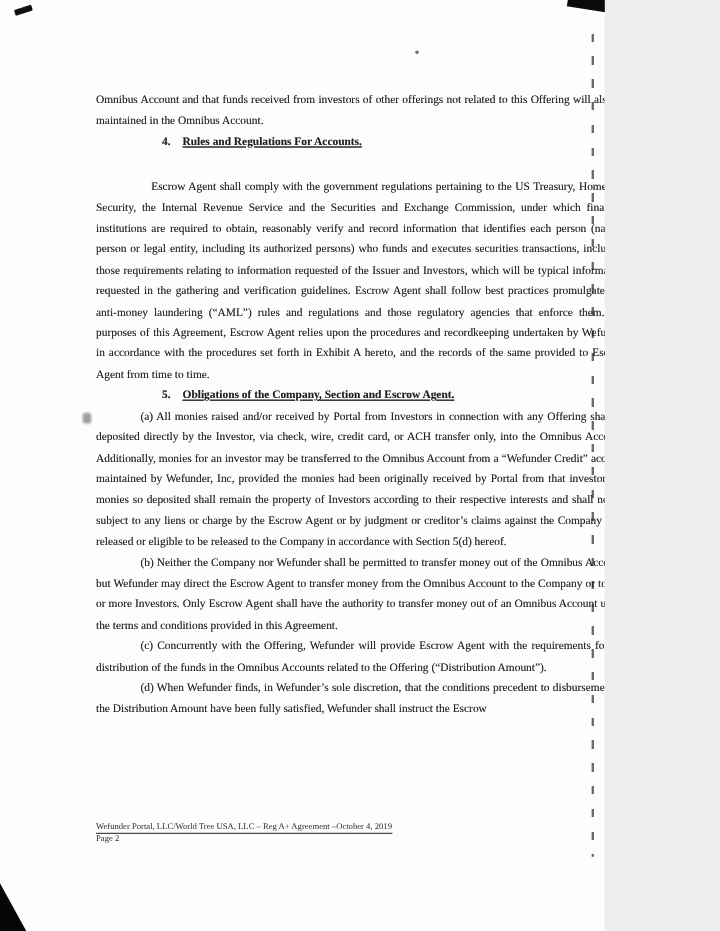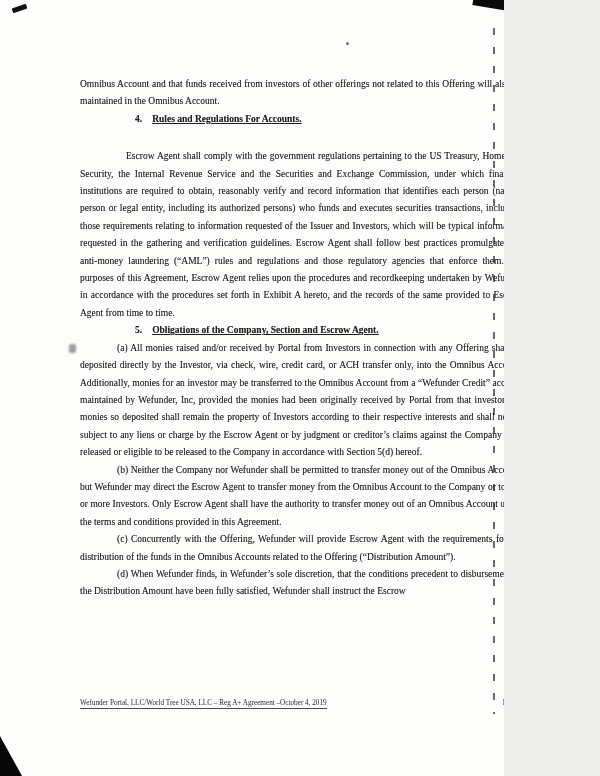--- a/index.html
+++ b/index.html
@@ -39,27 +39,28 @@
   .heading {
     margin: 0 0 0 55px;
     font-weight: bold;
   }
   .h-num { margin-right: 10px; }
   .h-title { text-decoration: underline; }
   
   .footer {
     position: absolute;
     left: 80px;
-    top: 699px;
+    top: 685px;
     width: 442px;
     display: flex;
     justify-content: space-between;
     align-items: flex-start;
     font-size: 7.2px;
     color: #2a2a2a;
+    flex-direction: column;
   }
   .footer-left {
     border-bottom: 0.6px solid rgba(45,45,45,0.85);
     padding-bottom: 1px;
   }
   
   .art-top-left {
     position: absolute;
     left: 12px;
     top: 6px;

